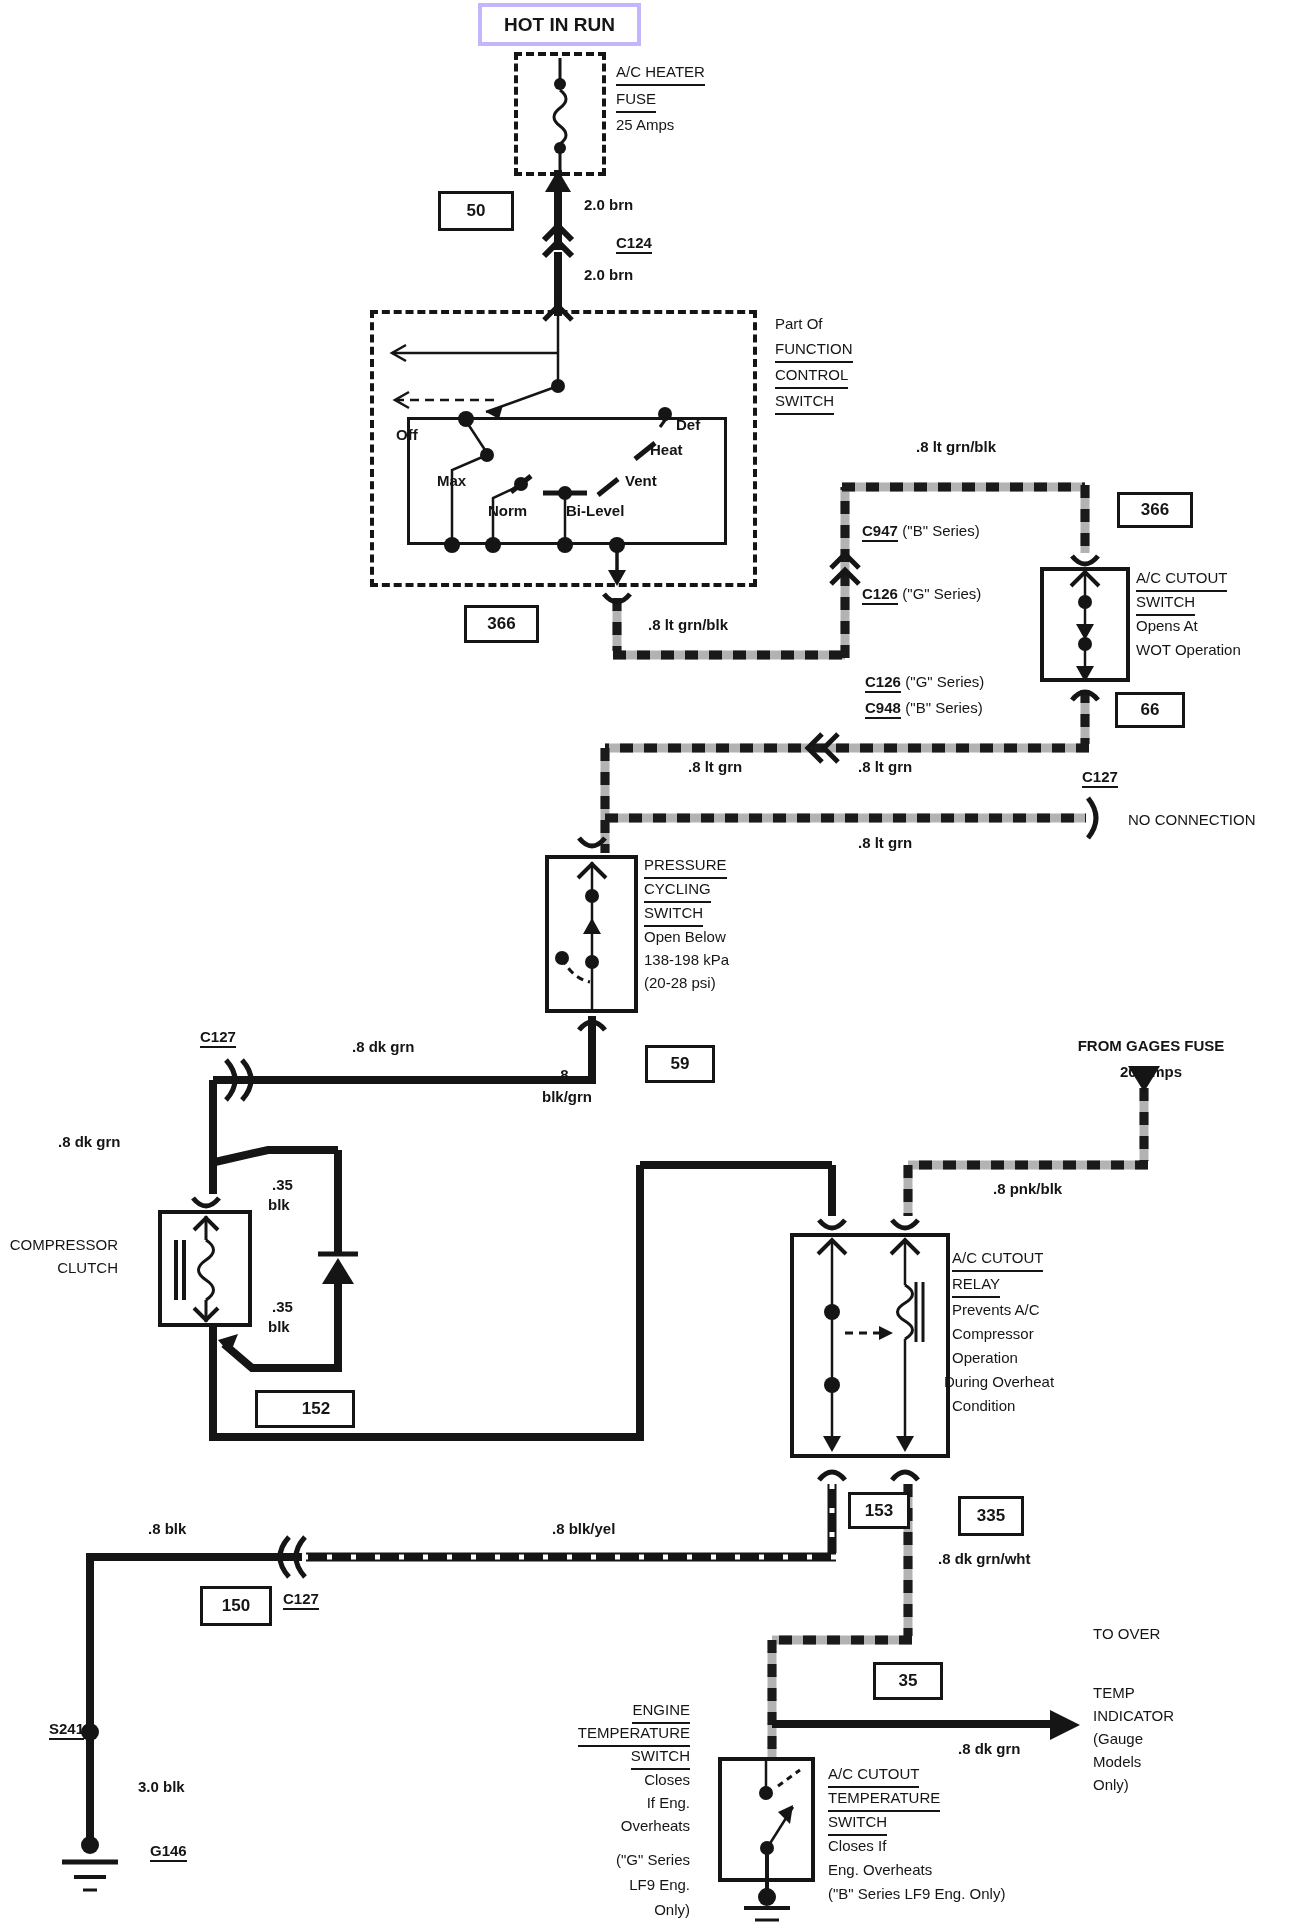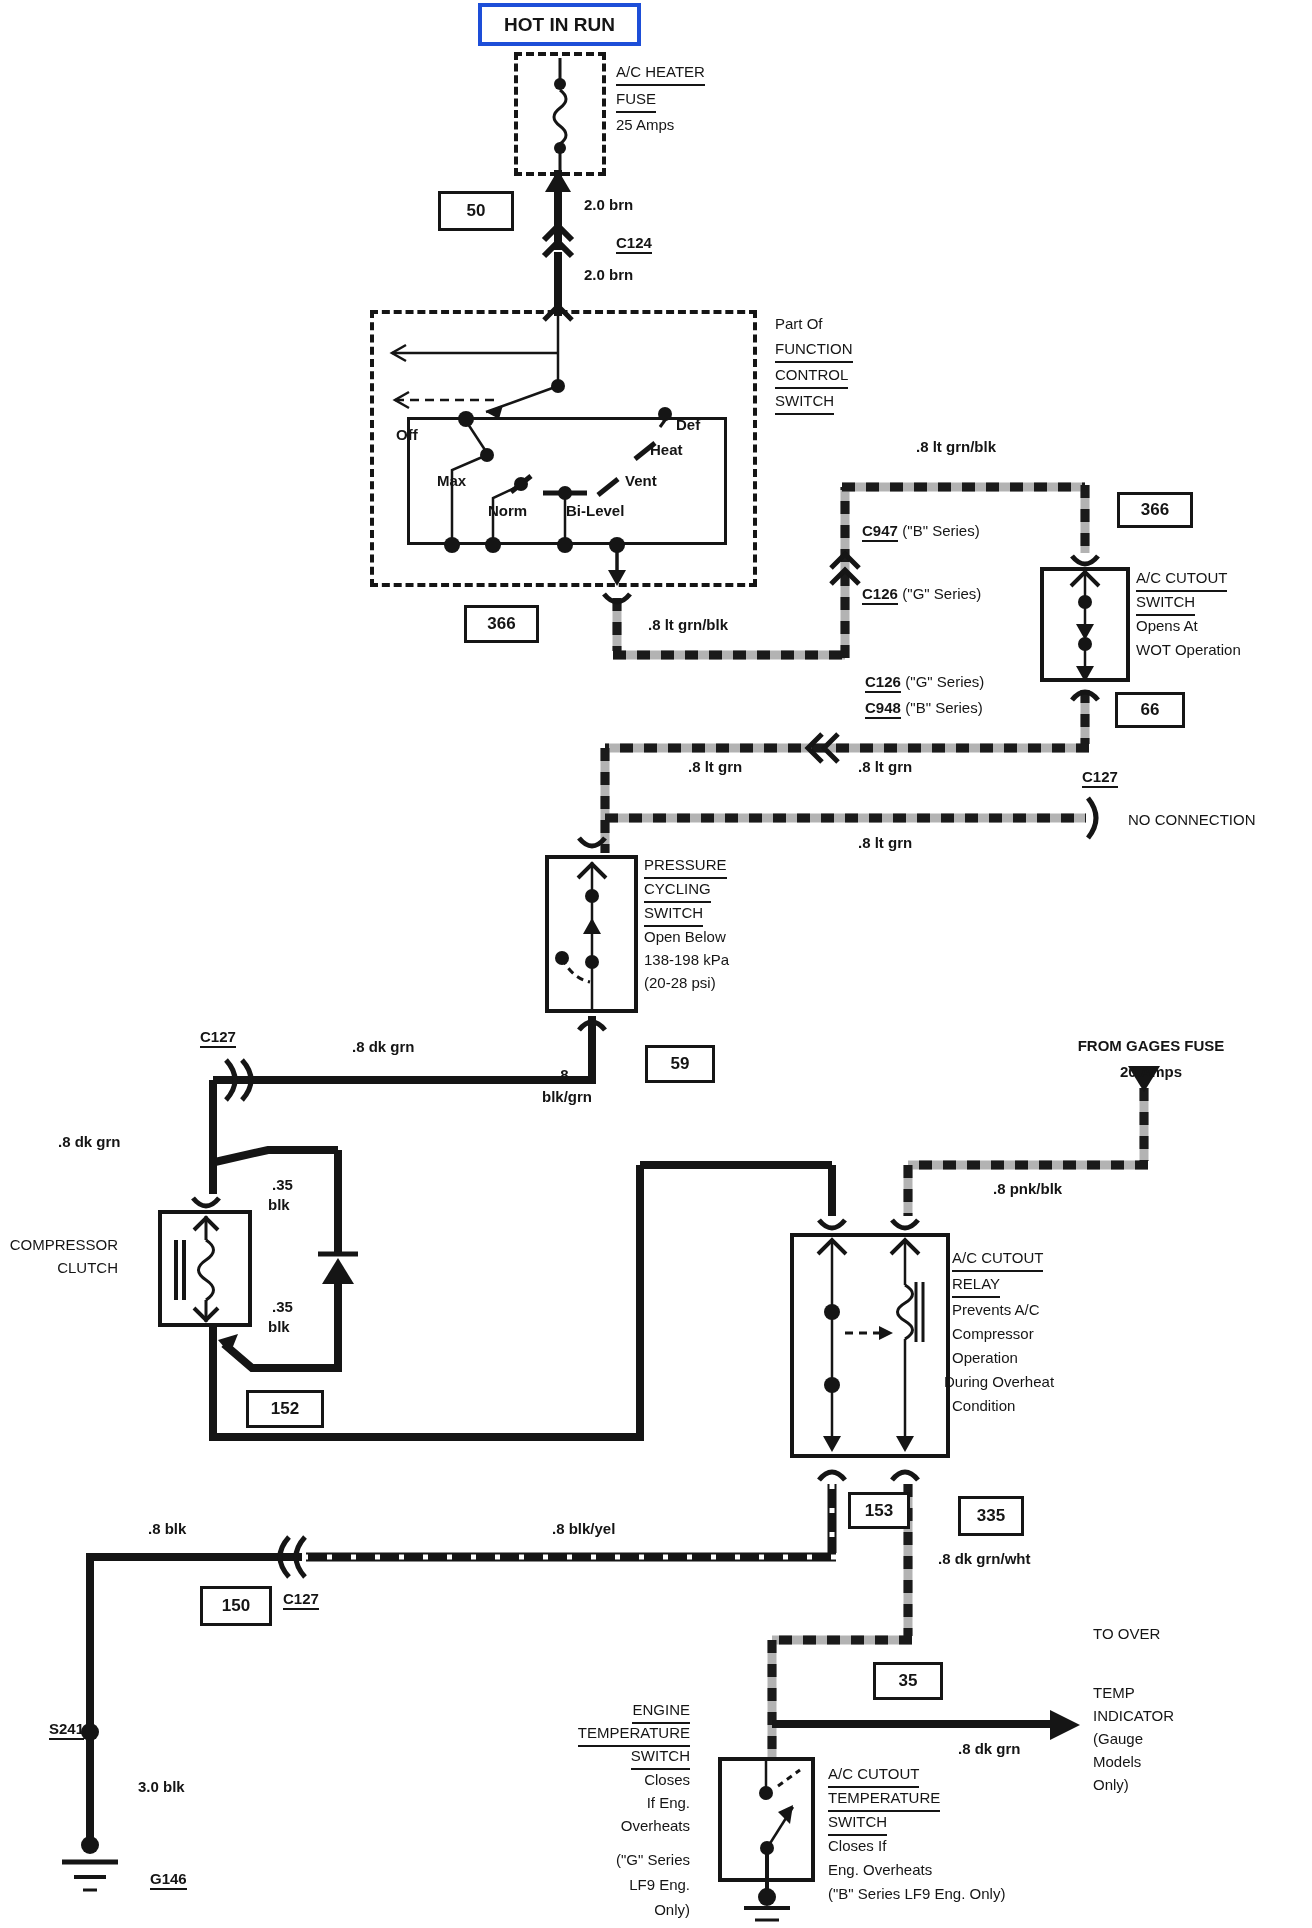--- a/index.html
+++ b/index.html
@@ -1,20 +1,20 @@
 <!DOCTYPE html>
 <html><head>
 <meta charset="utf-8">
 <style>
   html,body{margin:0;padding:0;background:#fff;}
   #page{position:relative;width:1312px;height:1928px;background:#fff;overflow:hidden;
         font-family:"Liberation Sans", sans-serif;color:#151515;}
   .abs{position:absolute;}
   svg.wires{position:absolute;left:0;top:0;}
-  .banner{border:4px solid #1d4ed8;background:#fff;font-weight:bold;font-size:19px;
+  .banner{border:4px solid #c4b5fd;background:#fff;font-weight:bold;font-size:19px;
           display:flex;align-items:center;justify-content:center;white-space:nowrap;}
   .nb{border:3px solid #151515;background:#fff;font-weight:bold;font-size:17px;
       display:flex;align-items:center;justify-content:center;}
   .cbox{border:4px solid #151515;background:transparent;}
   .dbox{border:4px dashed #151515;background:transparent;}
   .ibox{border:3px solid #151515;background:transparent;}
   .lbl{font-weight:bold;font-size:15px;white-space:nowrap;}
   .cap{font-size:15px;white-space:nowrap;line-height:23px;}
   .ref{font-weight:bold;font-size:15px;}
   .sfx{font-size:15px;}
@@ -239,21 +239,21 @@
   <div class="abs nb" style="left:1117px;top:492px;width:70px;height:30px;">366</div>
 
   <div class="abs cbox" style="left:1040px;top:567px;width:82px;height:107px;"></div>
   <div class="abs nb" style="left:1115px;top:692px;width:64px;height:30px;">66</div>
 
   <div class="abs cbox" style="left:545px;top:855px;width:85px;height:150px;"></div>
   <div class="abs nb" style="left:645px;top:1045px;width:64px;height:32px;">59</div>
 
 
   <div class="abs cbox" style="left:158px;top:1210px;width:86px;height:109px;"></div>
-  <div class="abs nb" style="left:246px;top:1390px;width:72px;height:32px;">152</div>
+  <div class="abs nb" style="left:255px;top:1390px;width:72px;height:32px;padding-left:22px;">152</div>
 
   <div class="abs cbox" style="left:790px;top:1233px;width:152px;height:217px;"></div>
   <div class="abs nb" style="left:848px;top:1492px;width:56px;height:31px;">153</div>
   <div class="abs nb" style="left:958px;top:1496px;width:60px;height:34px;">335</div>
 
   <div class="abs nb" style="left:200px;top:1586px;width:66px;height:34px;">150</div>
   <div class="abs nb" style="left:873px;top:1662px;width:64px;height:32px;">35</div>
 
   <div class="abs cbox" style="left:718px;top:1757px;width:89px;height:117px;"></div>
 
@@ -359,15 +359,15 @@
 
   <div class="abs cap" style="left:828px;top:1762px;"><span class="u">A/C CUTOUT</span></div>
   <div class="abs cap" style="left:828px;top:1786px;"><span class="u">TEMPERATURE</span></div>
   <div class="abs cap" style="left:828px;top:1810px;"><span class="u">SWITCH</span></div>
   <div class="abs cap" style="left:828px;top:1834px;">Closes If</div>
   <div class="abs cap" style="left:828px;top:1858px;">Eng. Overheats</div>
   <div class="abs cap" style="left:828px;top:1882px;">("B" Series LF9 Eng. Only)</div>
 
   <div class="abs tr" style="left:20px;top:1720px;width:64px;"><span class="ref u">S241</span></div>
   <div class="abs lbl" style="left:138px;top:1778px;">3.0 blk</div>
-  <div class="abs" style="left:150px;top:1842px;margin-top:28px;"><span class="ref u">G146</span></div>
+  <div class="abs" style="left:150px;top:1842px;"><span class="ref u">G146</span></div>
 
 </div>
 
 </body></html>

